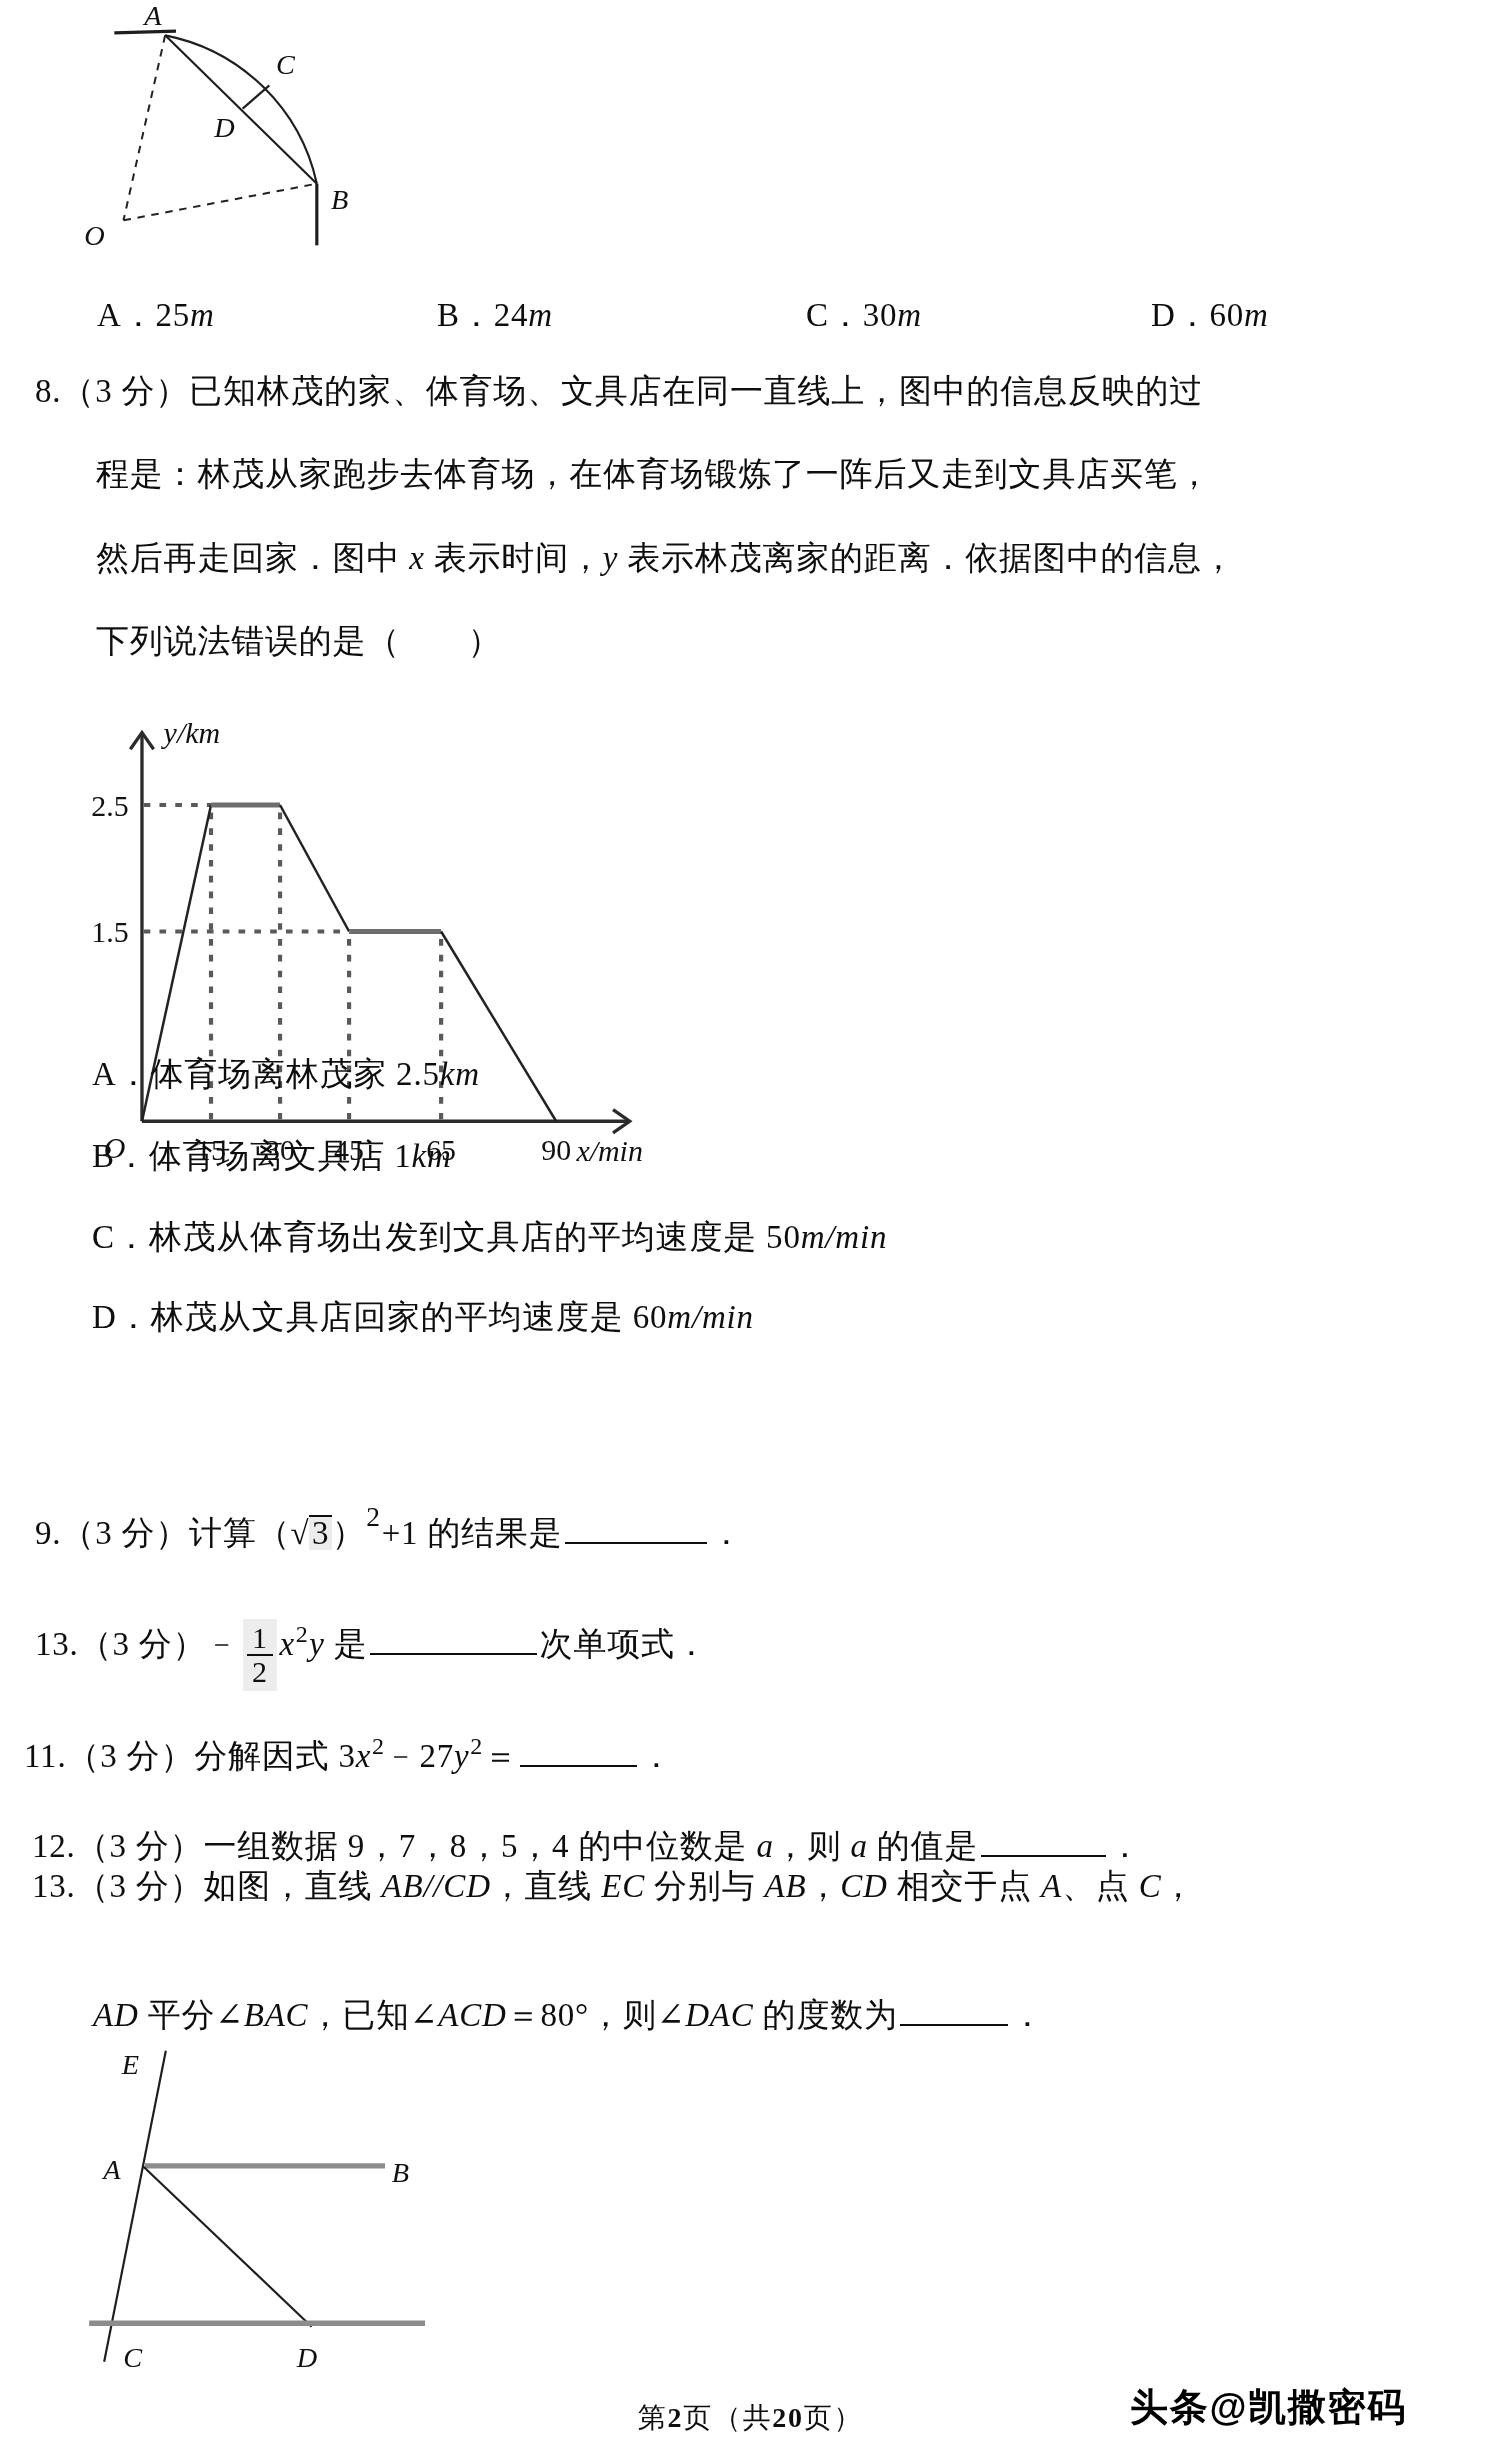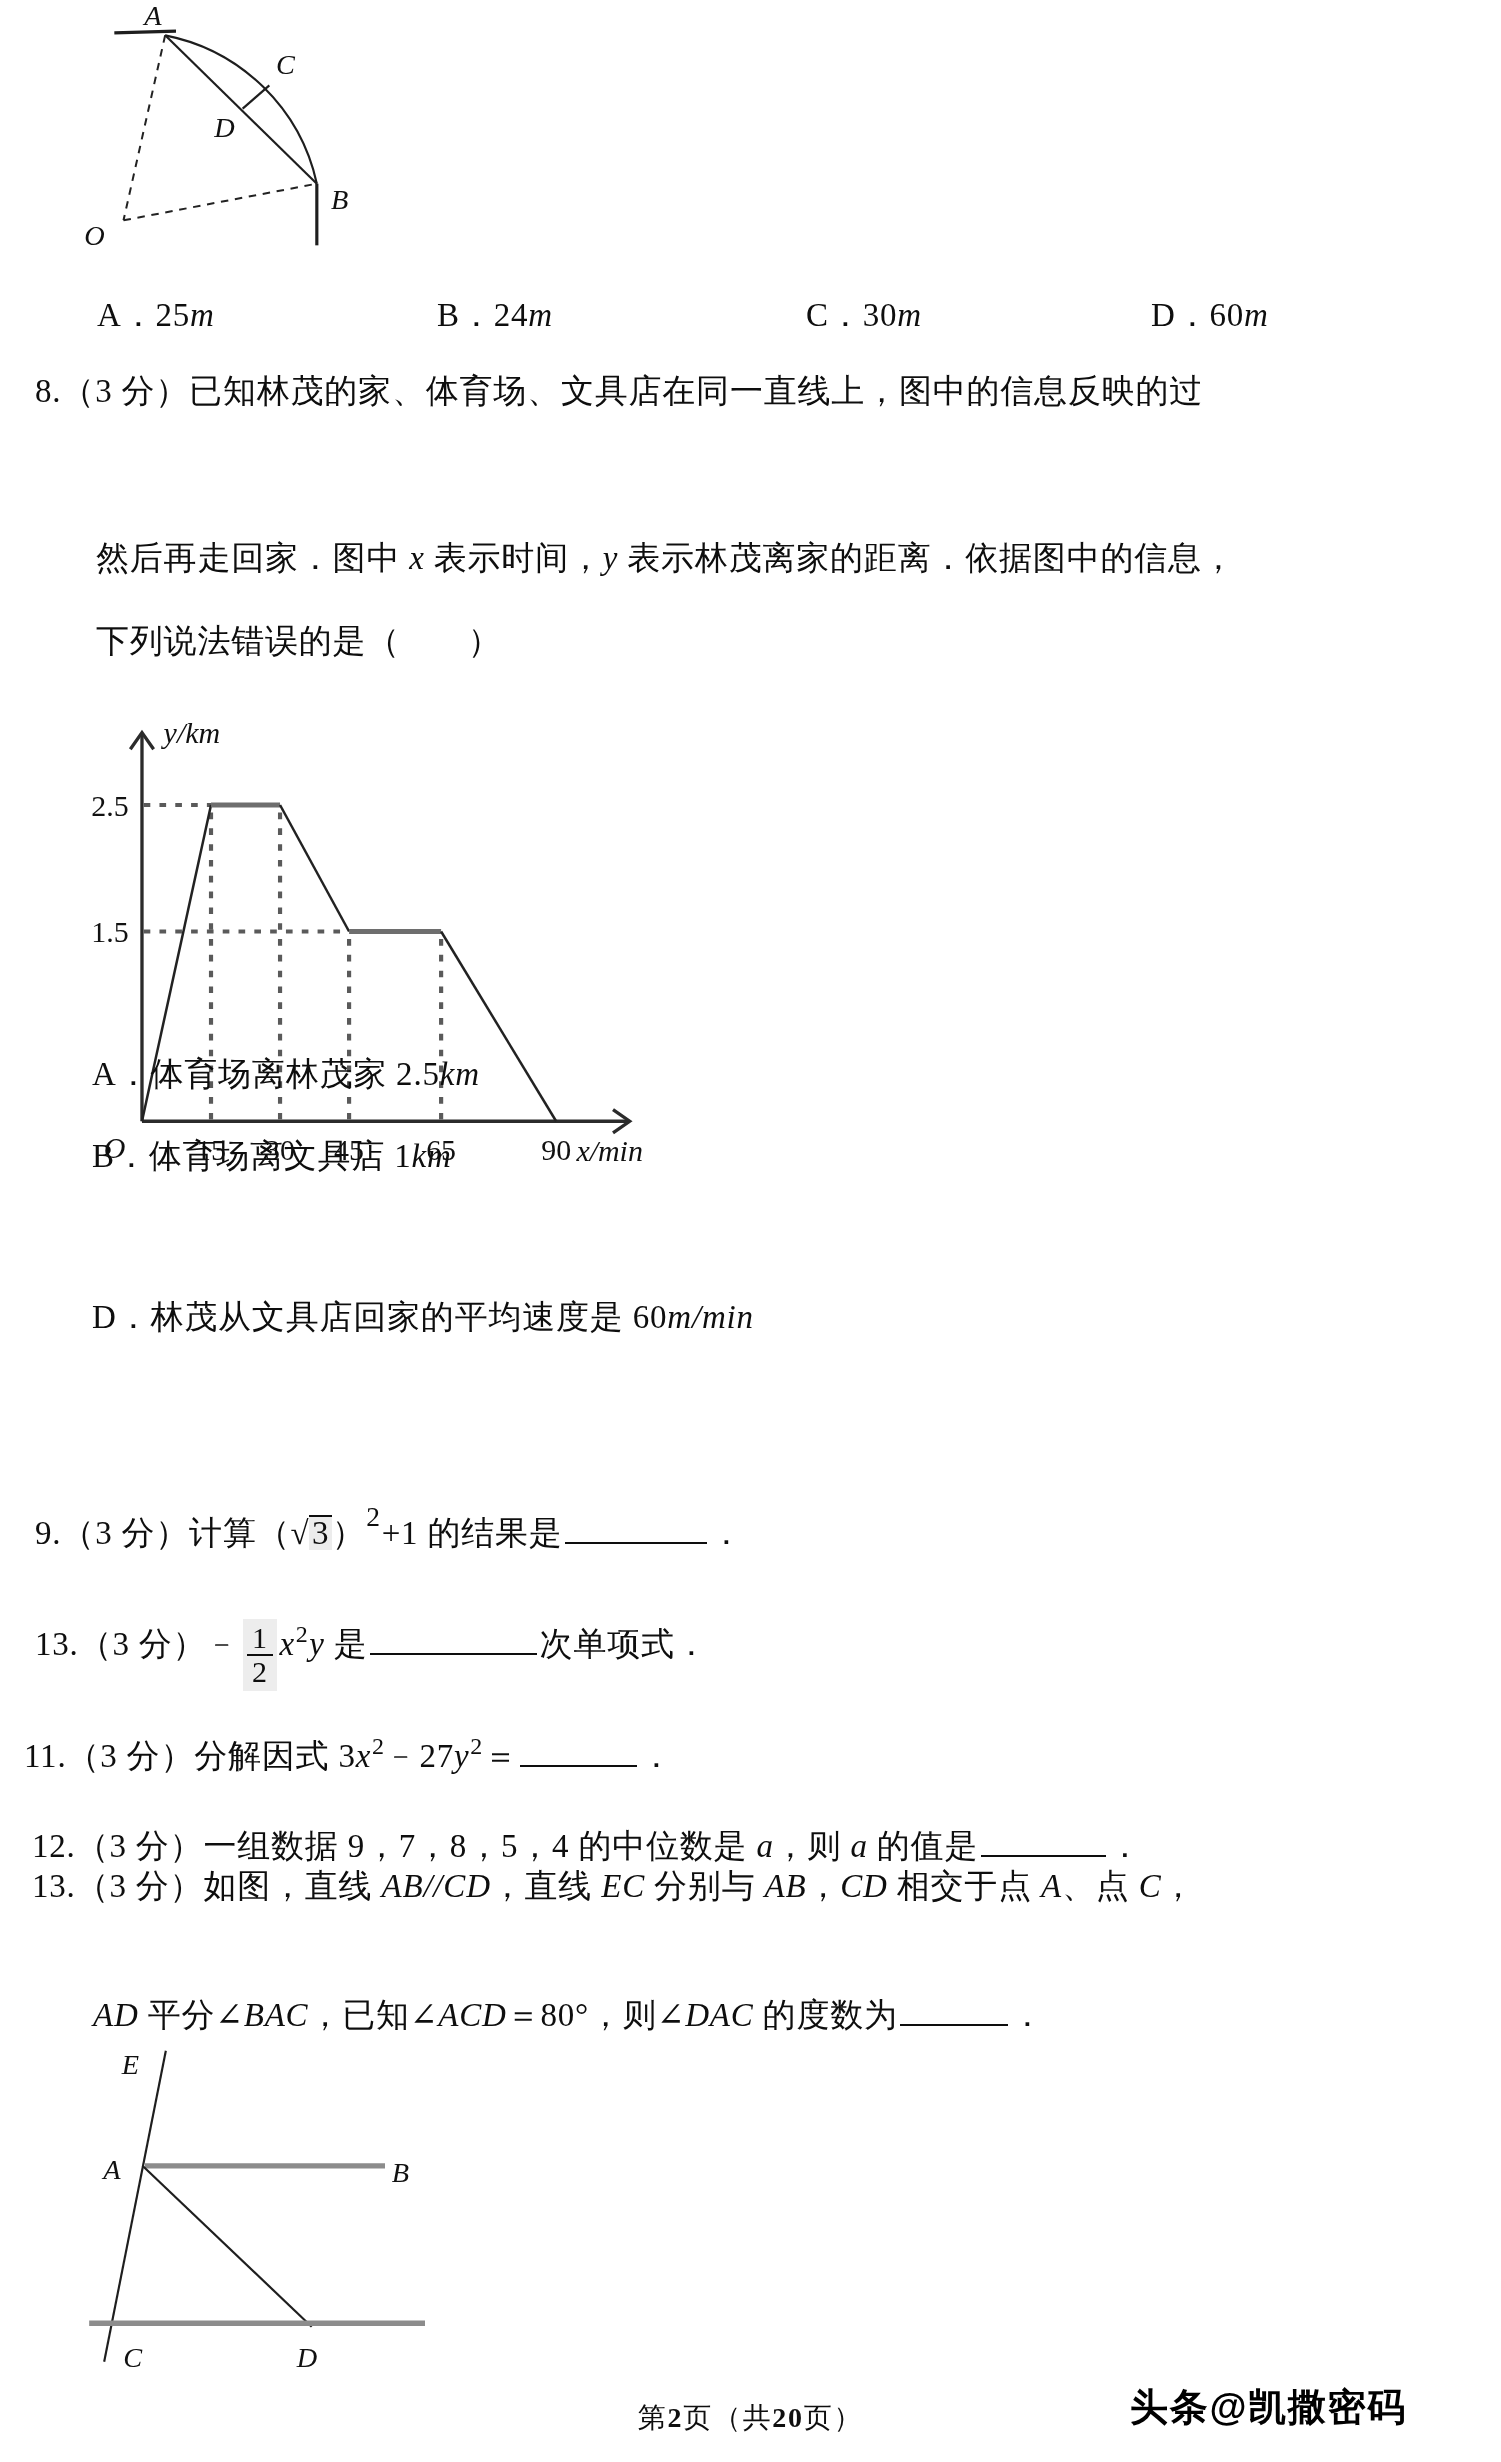--- a/index.html
+++ b/index.html
@@ -65,20 +65,21 @@
     <text x="342" y="248" class="fl">B</text>
     <text x="46" y="292" class="fl">O</text>
   </svg>
 
   <div class="line" id="optA"><span>A．</span><span>25</span><span class="it">m</span></div>
   <div class="line" id="optB"><span>B．</span><span>24</span><span class="it">m</span></div>
   <div class="line" id="optC"><span>C．</span><span>30</span><span class="it">m</span></div>
   <div class="line" id="optD"><span>D．</span><span>60</span><span class="it">m</span></div>
 
   <div class="line" id="q8l1"><span>8.</span><span>（3 分）</span><span>已知林茂的家、体育场、文具店在同一直线上，图中的信息反映的过</span></div>
+  <div class="line" id="q8l2">程是：林茂从家跑步去体育场，在体育场锻炼了一阵后又走到文具店买笔，</div>
   <div class="line" id="q8l4">下列说法错误的是（　　）</div>
   <div class="line" id="q8l3"><span>然后再走回家．图中 </span><span class="it">x</span><span> 表示时间，</span><span class="it">y</span><span> 表示林茂离家的距离．依据图中的信息，</span></div>
 
   <div id="chart-wrap">
     <svg id="chart-svg" width="666" height="491" viewBox="0 0 800 590">
         <line x1="120" y1="511" x2="704" y2="511" class="ax"></line>
         <line x1="120" y1="511" x2="120" y2="46" class="ax"></line>
         <path d="M686 497 L706 511 L686 525" class="ax"></path>
         <path d="M106 64 L120 44 L134 64" class="ax"></path>
         <line x1="202.95" y1="509" x2="202.95" y2="131" class="dash"></line>
@@ -100,20 +101,21 @@
         <text x="104" y="144" text-anchor="end" class="tick">2.5</text>
         <text x="104" y="296" text-anchor="end" class="tick">1.5</text>
         <text x="146" y="56" class="axl">y/km</text>
         <text x="642" y="559" class="axl">x/min</text>
         <text x="100" y="555" text-anchor="end" class="axl">O</text>
       </svg>
   </div>
 
   <div class="line" id="q8oA"><span>A．</span><span>体育场离林茂家 </span><span>2.5</span><span class="it">km</span></div>
   <div class="line" id="q8oB"><span>B．</span><span>体育场离文具店 </span><span>1</span><span class="it">km</span></div>
+  <div class="line" id="q8oC"><span>C．</span><span>林茂从体育场出发到文具店的平均速度是 </span><span>50</span><span class="it">m/min</span></div>
   <div class="line" id="q8oD"><span>D．</span><span>林茂从文具店回家的平均速度是 </span><span>60</span><span class="it">m/min</span></div>
 
 
   <div class="line" id="q9"><span>9.</span><span>（3 分）</span><span>计算（</span><span class="sqrt"><span>√</span><span class="rad">3</span></span><span>）</span><sup class="s2">2</sup><span>+1 的结果是</span><span class="blank w170"></span><span>．</span></div>
 
   <div class="line" id="q10"><span>13.</span><span>（3 分）</span><span>﹣</span><span class="frac"><span class="fn">1</span><span class="fd">2</span></span><span class="it">x</span><sup class="s2b">2</sup><span class="it">y</span><span> 是</span><span class="blank w200"></span><span>次单项式．</span></div>
 
   <div class="line" id="q11"><span>11.</span><span>（3 分）</span><span>分解因式 3</span><span class="it">x</span><sup class="s2b">2</sup><span>﹣27</span><span class="it">y</span><sup class="s2b">2</sup><span>＝</span><span class="blank w140"></span><span>．</span></div>
 
   <div class="line" id="q12"><span>12.</span><span>（3 分）</span><span>一组数据 9，7，8，5，4 的中位数是 </span><span class="it">a</span><span>，则 </span><span class="it">a</span><span> 的值是</span><span class="blank w150"></span><span>．</span></div>

